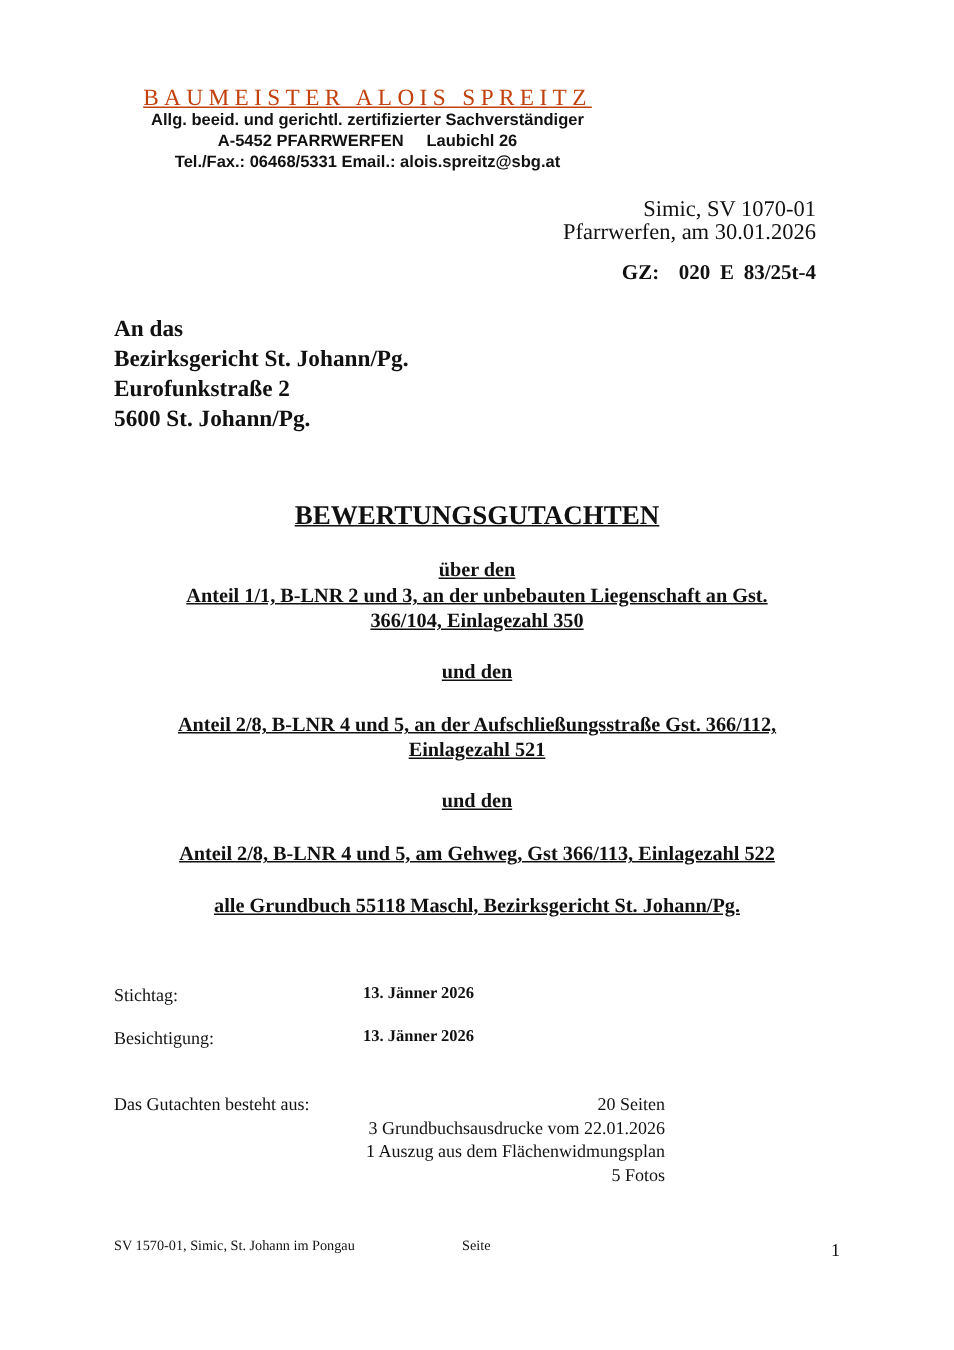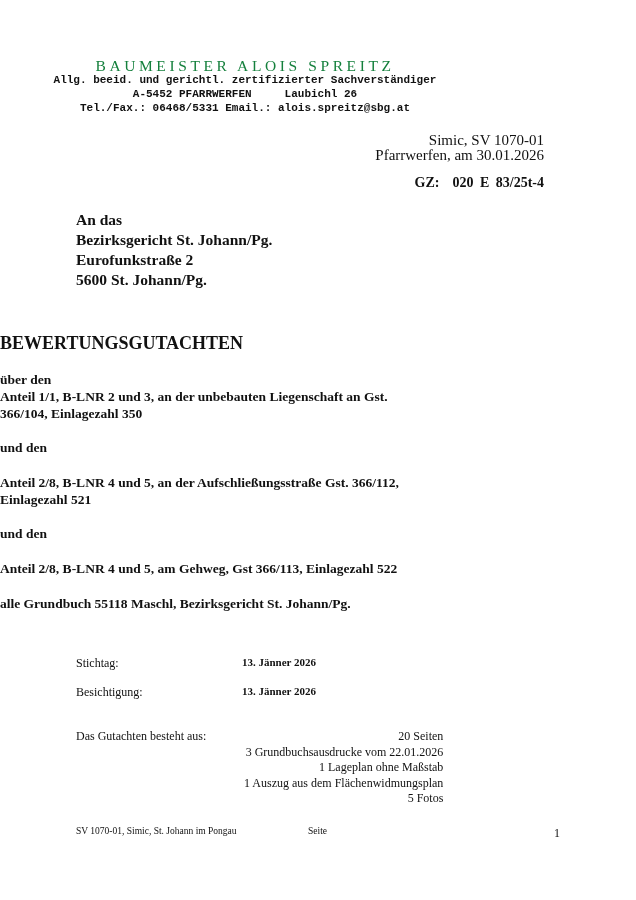--- a/index.html
+++ b/index.html
@@ -1,29 +1,29 @@
 <!DOCTYPE html>
 <html><head>
   <meta charset="utf-8">
   <style>
     html, body { margin: 0; padding: 0; background: #ffffff; }
     body { width: 636px; height: 900px; position: relative; overflow: hidden; color: #111; }
     .serif { font-family: "Liberation Serif", "DejaVu Serif", serif; text-align: right; }
-    .sans { font-family: Liberation Mono, monospace; }
+    .sans { font-family: Liberation Sans, sans-serif; }
     .abs { position: absolute; }
 
-    .lh-title { left: 0; width: 490px; top: 57px; text-align: center; font-size: 15.5px; letter-spacing: 3.6px; color: #15803d; }
+    .lh-title { left: 0; width: 490px; top: 57px; text-align: center; font-size: 15.5px; letter-spacing: 3.6px; color: #c2410c; text-decoration: underline; }
     .lh-line { left: 0; width: 490px; text-align: center; font-size: 11px; font-weight: bold; color: #111; }
 
     .ref { right: 92px; text-align: right; font-size: 15px; }
     .gz { right: 92px; top: 175px; text-align: right; font-size: 14px; font-weight: bold; word-spacing: 3px; }
 
     .addr { left: 76px; font-size: 15.5px; font-weight: bold; line-height: 20px; }
 
-    .center { left: 0; width: 636px; text-align: left; font-weight: bold; }
+    .center { left: 0; width: 636px; text-align: center; font-weight: bold; text-decoration: underline; }
     .title { top: 333px; font-size: 18px; }
     .sub { font-size: 13.5px; line-height: 17px; }
 
     .lbl { left: 76px; font-size: 12px; }
     .val { left: 242px; font-size: 11px; font-weight: bold; }
     .list { left: 244px; top: 729px; font-size: 12px; line-height: 15.5px; }
     .list div:first-child { margin-left: -2px; }
 
     .footer { top: 826px; font-size: 9.5px; }
     .pagenum { right: 76px; top: 826px; font-size: 12px; }
@@ -66,23 +66,22 @@
 
 <div>
   <div class="abs serif lbl" style="top:656px">Stichtag:</div>
   <div class="abs serif val" style="top:656px">13. Jänner 2026</div>
   <div class="abs serif lbl" style="top:685px">Besichtigung:</div>
   <div class="abs serif val" style="top:685px">13. Jänner 2026</div>
   <div class="abs serif lbl" style="top:729px">Das Gutachten besteht aus:</div>
   <div class="abs serif list">
     <div>20 Seiten</div>
     <div>3 Grundbuchsausdrucke vom 22.01.2026</div>
-    <div>1 Lageplan ohne Maßstab</div>
     <div>1 Auszug aus dem Flächenwidmungsplan</div>
     <div>5 Fotos</div>
   </div>
 </div>
 
 <div>
-  <div class="abs serif footer" style="left:76px">SV 1070-01, Simic, St. Johann im Pongau</div>
+  <div class="abs serif footer" style="left:76px">SV 1570-01, Simic, St. Johann im Pongau</div>
   <div class="abs serif footer" style="left:308px">Seite</div>
   <div class="abs serif pagenum">1</div>
 </div>
 
 </body></html>

